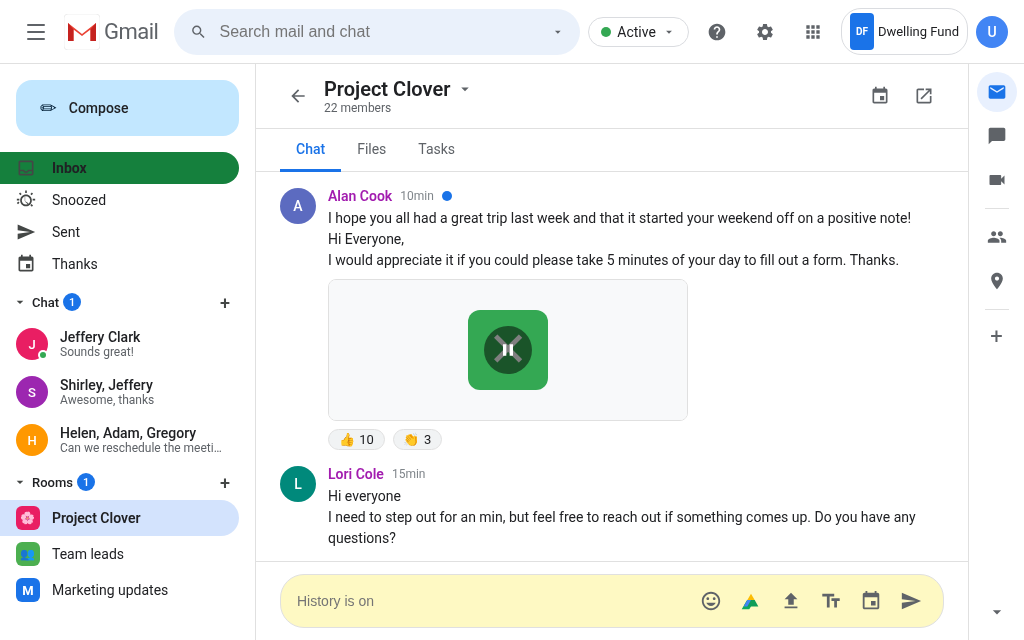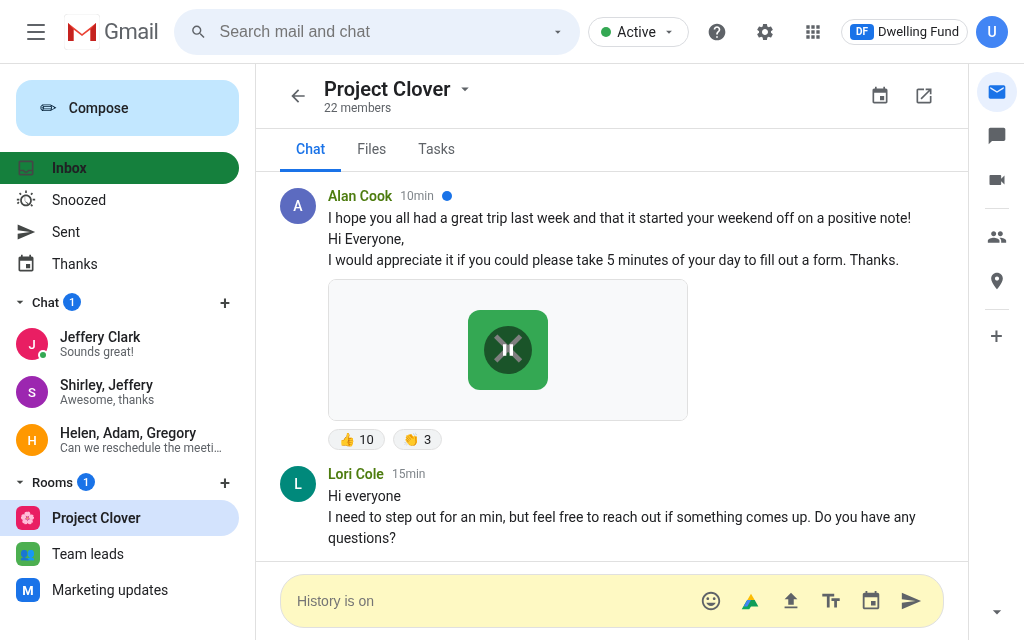--- a/index.html
+++ b/index.html
@@ -14,21 +14,21 @@
     .gmail-m { width: 36px; height: 36px; }
     .gmail-text { font-size: 22px; color: #5f6368; font-weight: 400; letter-spacing: -0.5px; }
     .search-bar { flex: 1; max-width: 720px; height: 46px; background: #eaf1fb; border-radius: 24px; display: flex; align-items: center; padding: 0 16px; gap: 12px; }
     .search-bar input { border: none; background: transparent; outline: none; font-size: 16px; color: #737373; width: 100%; }
     .topbar-right { margin-left: auto; display: flex; align-items: center; gap: 8px; }
     .active-btn { display: flex; align-items: center; gap: 6px; border: 1px solid #dadce0; border-radius: 20px; padding: 6px 12px; cursor: pointer; font-size: 14px; }
     .active-dot { width: 10px; height: 10px; background: #34a853; border-radius: 50%; }
     .icon-btn { width: 40px; height: 40px; border-radius: 50%; display: flex; align-items: center; justify-content: center; cursor: pointer; color: #5f6368; }
     .avatar { width: 32px; height: 32px; border-radius: 50%; background: #1a73e8; display: flex; align-items: center; justify-content: center; color: white; font-size: 14px; font-weight: 500; overflow: hidden; }
     .dwelling-fund { display: flex; align-items: center; gap: 4px; padding: 4px 8px; border: 1px solid #dadce0; border-radius: 20px; font-size: 13px; }
-    .dwelling-icon { width: 24px; height: 16px; background: #1a73e8; border-radius: 4px; display: flex; align-items: center; justify-content: center; color: white; font-size: 10px; font-weight: bold; }
+    .dwelling-icon { width: 24px; height: 37px; background: #1a73e8; border-radius: 4px; display: flex; align-items: center; justify-content: center; color: white; font-size: 10px; font-weight: bold; }
 
     
     .main { display: flex; flex: 1; overflow: hidden; }
 
     
     .sidebar { width: 256px; flex-shrink: 0; overflow-y: auto; padding: 8px 0; border-right: 1px solid #e0e0e0; }
     .compose-btn { display: flex; align-items: center; gap: 12px; margin: 8px 16px 16px; padding: 16px 24px; background: #c2e7ff; border-radius: 16px; cursor: pointer; font-size: 14px; font-weight: 500; }
     .compose-plus { font-size: 20px; color: #001d35; }
     .nav-section { margin-bottom: 4px; }
     .nav-item { display: flex; align-items: center; gap: 16px; padding: 4px 16px; height: 32px; border-radius: 0 16px 16px 0; cursor: pointer; font-size: 14px; color: #202124; margin-right: 16px; }
@@ -64,21 +64,21 @@
     .members-count { font-size: 12px; color: #5f6368; }
     .header-actions { margin-left: auto; display: flex; gap: 4px; }
     .chat-tabs { display: flex; padding: 0 24px; border-bottom: 1px solid #e0e0e0; flex-shrink: 0; }
     .chat-tab { padding: 12px 16px; font-size: 14px; cursor: pointer; color: #5f6368; border-bottom: 3px solid transparent; margin-bottom: -1px; }
     .chat-tab.active { color: #1a73e8; border-bottom-color: #1a73e8; font-weight: 500; }
     .messages-area { flex: 1; overflow-y: auto; padding: 16px 24px; }
     .message { display: flex; gap: 12px; margin-bottom: 16px; }
     .msg-avatar { width: 36px; height: 36px; border-radius: 50%; flex-shrink: 0; display: flex; align-items: center; justify-content: center; color: white; font-size: 14px; font-weight: 500; }
     .msg-content { flex: 1; }
     .msg-header { display: flex; align-items: center; gap: 8px; margin-bottom: 4px; }
-    .msg-name { font-size: 14px; font-weight: 600; color: #4d7c0f; }
+    .msg-name { font-size: 14px; font-weight: 600; color: #a21caf; }
     .msg-time { font-size: 12px; color: #80868b; }
     .online-badge { width: 10px; height: 10px; background: #1a73e8; border-radius: 50%; }
     .msg-text { font-size: 14px; color: #202124; line-height: 1.5; }
     .attachment { border: 1px solid #e0e0e0; border-radius: 8px; margin-top: 8px; overflow: hidden; max-width: 360px; }
     .attachment-preview { background: #f8f9fa; height: 140px; display: flex; align-items: center; justify-content: center; position: relative; }
     .green-icon { width: 80px; height: 80px; background: #34a853; border-radius: 12px; display: flex; align-items: center; justify-content: center; }
     .play-overlay { position: absolute; top: 50%; left: 50%; transform: translate(-50%, -50%); width: 48px; height: 48px; background: rgba(0,0,0,0.5); border-radius: 50%; display: flex; align-items: center; justify-content: center; color: white; font-size: 20px; }
     .attachment-footer { display: flex; align-items: center; justify-content: space-between; padding: 8px 12px; background: white; }
     .attachment-name { display: flex; align-items: center; gap: 8px; font-size: 13px; color: #202124; }
     .sheets-icon { width: 18px; height: 18px; background: #0f9d58; border-radius: 2px; display: flex; align-items: center; justify-content: center; }

